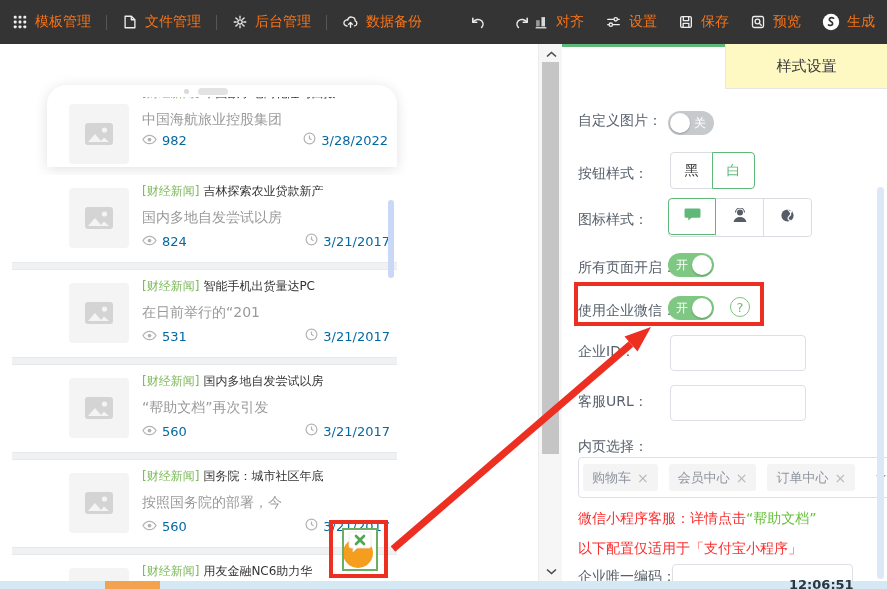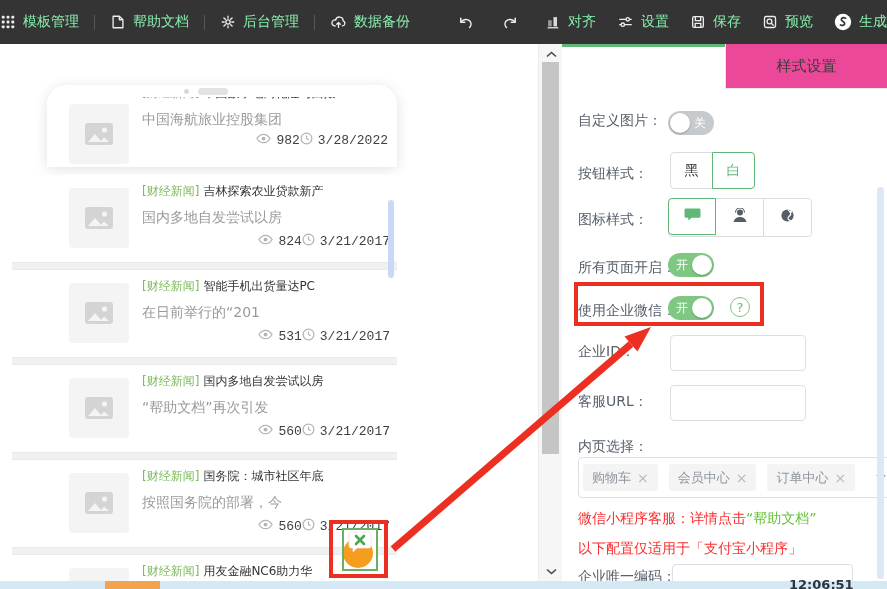--- a/index.html
+++ b/index.html
@@ -5,21 +5,21 @@
   html,body{margin:0;padding:0;}
   body{
     width:887px;height:589px;position:relative;overflow:hidden;
     background:#fff;font-family:"DejaVu Sans","Liberation Sans",sans-serif;
     -webkit-font-smoothing:antialiased;
   }
 
   
   .toolbar{
     position:absolute;left:0;top:0;width:887px;height:44px;background:#343434;
-    display:flex;align-items:center;padding:0 0;box-sizing:border-box;color:#86efac;
+    display:flex;align-items:center;padding:0 12px;box-sizing:border-box;color:#f97316;
   }
   .tb-item{display:flex;align-items:center;gap:7px;font-size:14px;white-space:nowrap;cursor:pointer;}
   .tb-item svg{display:block;}
   .tb-div{width:1px;height:15px;background:#565656;margin:0 15px;}
   .tb-right{display:flex;align-items:center;gap:21px;margin-left:auto;}
   .tb-undo{margin-left:46px;display:flex;gap:24px;}
 
   
   .canvas{position:absolute;left:0;top:44px;width:538px;height:537px;background:#fff;overflow:hidden;margin-left:12px;}
   .sheet{
@@ -31,22 +31,22 @@
   .sheet-pill{position:absolute;left:151px;top:3px;width:30px;height:7px;border-radius:4px;background:#e3e3e3;}
 
   .news-item{position:absolute;left:0;width:385px;height:87px;background:#fff;}
   .thumb{
     position:absolute;left:57px;top:13px;width:60px;height:60px;background:#f4f4f4;border-radius:4px;
     display:flex;align-items:center;justify-content:center;
   }
   .ni-title{position:absolute;left:130px;top:8px;font-size:12px;color:#333;white-space:nowrap;}
   .ni-title .cat{color:#7cba59;margin-right:4px;}
   .ni-sub{position:absolute;left:130px;top:34px;font-size:14px;color:#9a9a9a;white-space:nowrap;}
-  .ni-meta{position:absolute;left:130px;top:58px;width:248px;display:flex;justify-content:flex-end;
-    font-size:13px;color:#404040;font-family:Liberation Mono, monospace;}
+  .ni-meta{position:absolute;left:130px;top:58px;width:248px;display:flex;justify-content:space-between;
+    font-size:13px;color:#0369a1;}
   .ni-meta .mgrp{display:flex;align-items:center;gap:5px;}
 
   .in-sheet .thumb{left:22px;top:19px;}
   .in-sheet .ni-title{left:95px;top:0px;}
   .in-sheet .ni-sub{left:95px;top:26px;}
   .in-sheet .ni-meta{left:95px;top:47px;width:246px;}
 
   .band{position:absolute;left:0;width:385px;height:8px;background:#eff1f3;
     border-top:1px solid #e7e9eb;border-bottom:1px solid #e7e9eb;box-sizing:border-box;}
 
@@ -57,21 +57,21 @@
     border-left:1px solid #ececec;box-sizing:border-box;}
   .vs-thumb{position:absolute;left:3px;top:18px;width:17px;height:392px;background:#c5c5c5;}
   .vs-arrow{position:absolute;left:0;width:24px;height:16px;display:flex;align-items:center;justify-content:center;cursor:pointer;}
 
   
   .panel{position:absolute;left:562px;top:44px;width:325px;height:537px;background:#fff;overflow:hidden;}
   .tab-accent{position:absolute;left:0;top:0;width:163px;height:3px;background:#5fb878;}
   .tab{position:absolute;top:0;height:45px;display:flex;align-items:center;justify-content:center;
     font-size:15px;cursor:pointer;box-sizing:border-box;}
   .tab-active{left:0;width:163px;color:#5fb878;background:#fff;padding-top:3px;}
-  .tab-inactive{left:163px;width:162px;color:#3c3c3c;background:#ec4899;
+  .tab-inactive{left:163px;width:162px;color:#3c3c3c;background:#fef9c3;
     border-left:1px solid #e4e6e8;border-bottom:1px solid #e4e6e8;}
 
   .flabel{position:absolute;left:16px;font-size:14px;color:#57606b;white-space:nowrap;}
 
   .toggle{position:absolute;left:106px;width:46px;height:24px;border-radius:13px;cursor:pointer;}
   .toggle .knob{position:absolute;top:2px;width:20px;height:20px;border-radius:50%;background:#fff;
     box-shadow:0 1px 2px rgba(0,0,0,.25);}
   .toggle .tg-txt{position:absolute;top:4px;font-size:12px;color:#fff;}
   .toggle.on{background:#7fc883;}
   .toggle.on .knob{right:2px;}
@@ -150,21 +150,21 @@
     <span>模板管理</span>
   </div>
   <div class="tb-div"></div>
   <div class="tb-item">
     <span>
         <svg width="16" height="16" viewBox="0 0 18 18" fill="none" stroke="#ededed" stroke-width="1.5" stroke-linejoin="round">
           <path d="M3.5 2.5 h7 l4 4 v9 h-11 z"></path>
           <path d="M10.5 2.5 v4 h4"></path>
         </svg>
       </span>
-    <span>帮助文档</span>
+    <span>文件管理</span>
   </div>
   <div class="tb-div"></div>
   <div class="tb-item">
     <span>
         <svg width="16" height="16" viewBox="0 0 18 18" fill="none" stroke="#ededed" stroke-width="1.5" stroke-linecap="round">
           <circle cx="9" cy="9" r="2.4"></circle>
           <path d="M9 2.5v2.2M9 13.3v2.2M2.5 9h2.2M13.3 9h2.2M4.4 4.4l1.6 1.6M12 12l1.6 1.6M13.6 4.4L12 6M6 12l-1.6 1.6"></path>
         </svg>
       </span>
     <span>后台管理</span>

